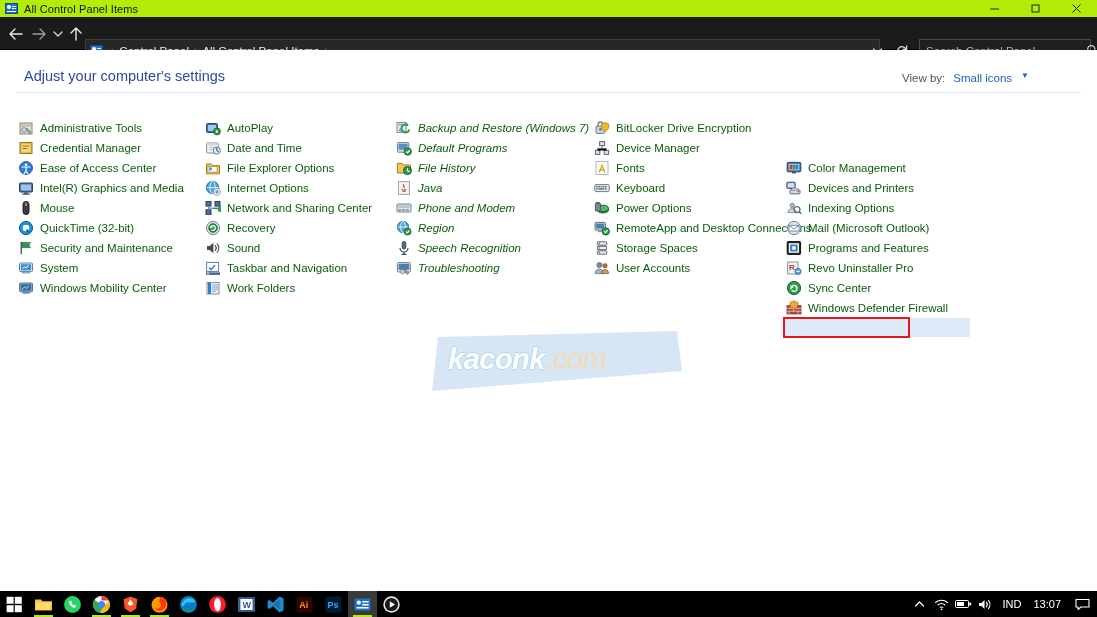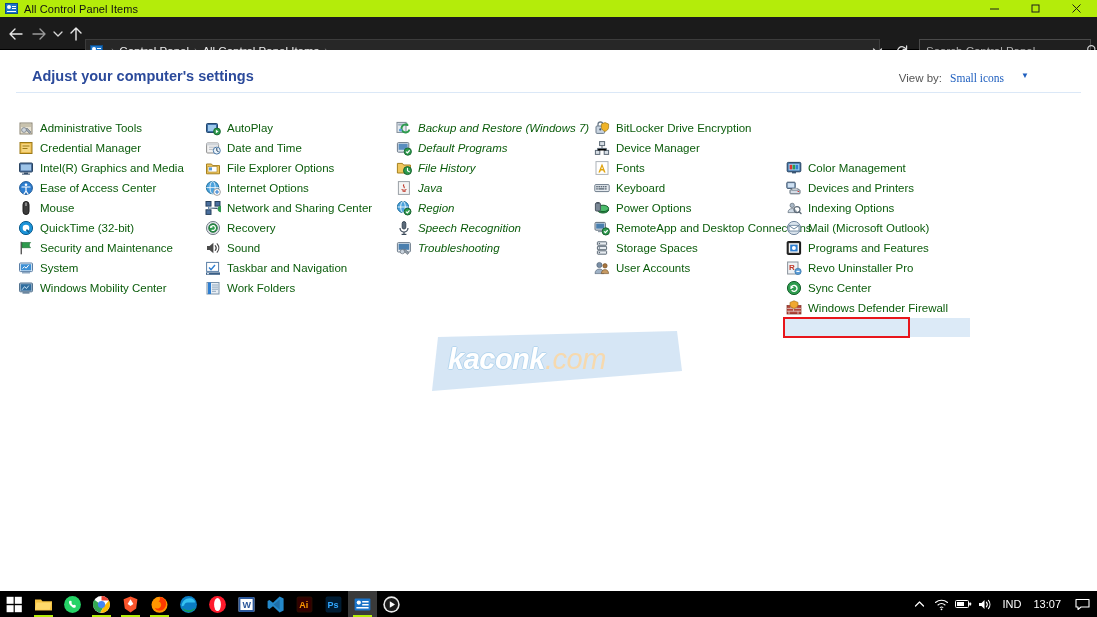--- a/index.html
+++ b/index.html
@@ -201,42 +201,40 @@
   
   #content {
     position: absolute;
     left: 0; top: 50px;
     width: 1097px;
     height: 541px;
     background: #ffffff;
   }
   #page-title {
     position: absolute;
-    left: 32px; top: 18px;
+    left: 24px; top: 18px;
     font-size: 14.5px;
     color: #2b4a9b;
     white-space: nowrap;
-    font-weight: bold;
   }
   #viewby-wrap {
     position: absolute;
     right: 68px; top: 22px;
     display: flex;
     align-items: flex-start;
     font-size: 11.5px;
     white-space: nowrap;
   }
   #viewby-label {
     color: #555555;
     margin-right: 8px;
   }
   #viewby-value {
     color: #1f5fbf;
-    margin-right: 17px;
-    font-family: Liberation Serif, serif;
+    margin-right: 9px;
   }
   #viewby-caret {
     color: #1f5fbf;
     font-size: 8px;
     line-height: 1;
   }
   #hr {
     position: absolute;
     left: 16px; top: 42px;
     width: 1065px;
@@ -520,37 +518,37 @@
                 <rect x="3.5" y="4" width="9" height="8" fill="#f5d580"></rect>
                 <rect x="4.5" y="5.5" width="7" height="1" fill="#9c7a18"></rect>
                 <rect x="4.5" y="8" width="5" height="1" fill="#9c7a18"></rect>
               </svg>
             </span>
             <span class="item-label">Credential Manager</span>
           </div>
           <div class="item">
             <span class="item-icon">
               <svg width="16" height="16" viewBox="0 0 16 16">
+                <circle cx="8" cy="8" r="6.4" fill="#2f7fd1" stroke="#1b5795"></circle>
+                <circle cx="8" cy="4.8" r="1.3" fill="#fff"></circle>
+                <path d="M4 7 h8 M8 7 v4 M8 11 l-2 3 M8 11 l2 3" stroke="#fff" stroke-width="1.2" fill="none" stroke-linecap="round"></path>
+              </svg>
+            </span>
+            <span class="item-label">Ease of Access Center</span>
+          </div>
+          <div class="item">
+            <span class="item-icon">
+              <svg width="16" height="16" viewBox="0 0 16 16">
                 <rect x="1.5" y="3" width="13" height="9" rx="1" fill="#4a6f9e" stroke="#2b4562"></rect>
                 <rect x="3" y="4.5" width="10" height="6" fill="#9ec4e8"></rect>
                 <rect x="6" y="12.5" width="4" height="1.6" fill="#3a5572"></rect>
                 <rect x="4" y="13.6" width="8" height="1" fill="#2b4562"></rect>
               </svg>
             </span>
             <span class="item-label">Intel(R) Graphics and Media</span>
-          </div>
-          <div class="item">
-            <span class="item-icon">
-              <svg width="16" height="16" viewBox="0 0 16 16">
-                <circle cx="8" cy="8" r="6.4" fill="#2f7fd1" stroke="#1b5795"></circle>
-                <circle cx="8" cy="4.8" r="1.3" fill="#fff"></circle>
-                <path d="M4 7 h8 M8 7 v4 M8 11 l-2 3 M8 11 l2 3" stroke="#fff" stroke-width="1.2" fill="none" stroke-linecap="round"></path>
-              </svg>
-            </span>
-            <span class="item-label">Ease of Access Center</span>
           </div>
           <div class="item">
             <span class="item-icon">
               <svg width="16" height="16" viewBox="0 0 16 16">
                 <rect x="5" y="1.5" width="6" height="13" rx="3" fill="#3c3c3c" stroke="#1c1c1c"></rect>
                 <line x1="8" y1="2.5" x2="8" y2="6" stroke="#cfcfcf" stroke-width="1"></line>
               </svg>
             </span>
             <span class="item-label">Mouse</span>
           </div>
@@ -738,20 +736,32 @@
           <div class="item">
             <span class="item-icon">
               <svg width="16" height="16" viewBox="0 0 16 16">
                 <rect x="2.4" y="1.6" width="11" height="12.8" fill="#f4f4f4" stroke="#9aa0a6"></rect>
                 <path d="M8 4.4 c-2 1.6 1.4 2.2 0 3.8" stroke="#c0392b" stroke-width="1.1" fill="none"></path>
                 <path d="M5.6 9.4 c1.6 1 3.4 1 4.8 0" stroke="#c0392b" stroke-width="1.1" fill="none"></path>
                 <path d="M6.4 11 c1.2 0.7 2.4 0.7 3.4 0" stroke="#c0392b" stroke-width="1" fill="none"></path>
               </svg>
             </span>
             <span class="item-label">Java</span>
+          </div>
+          <div class="item">
+            <span class="item-icon">
+              <svg width="16" height="16" viewBox="0 0 16 16">
+                <rect x="1" y="4" width="14" height="8" rx="1" fill="#e8edf2" stroke="#6f7d8b"></rect>
+                <rect x="2.2" y="5.2" width="11.6" height="3" fill="#b9c6d2"></rect>
+                <rect x="2.2" y="9.2" width="3" height="1.6" fill="#7d8c9b"></rect>
+                <rect x="6" y="9.2" width="3" height="1.6" fill="#7d8c9b"></rect>
+                <rect x="9.8" y="9.2" width="3" height="1.6" fill="#7d8c9b"></rect>
+              </svg>
+            </span>
+            <span class="item-label">Phone and Modem</span>
           </div>
           <div class="item">
             <span class="item-icon">
               <svg width="16" height="16" viewBox="0 0 16 16">
                 <circle cx="7" cy="7" r="5.6" fill="#4ca3dd" stroke="#1c6f9e"></circle>
                 <ellipse cx="7" cy="7" rx="2.3" ry="5.6" fill="none" stroke="#fff" stroke-width=".8"></ellipse>
                 <line x1="1.4" y1="7" x2="12.6" y2="7" stroke="#fff" stroke-width=".8"></line>
                 <circle cx="11.6" cy="11.6" r="3.4" fill="#2e9b4e" stroke="#17602d"></circle>
                 <path d="M10 11.6 l1.3 1.3 2.2 -2.5" stroke="#fff" stroke-width="1.2" fill="none"></path>
               </svg>

